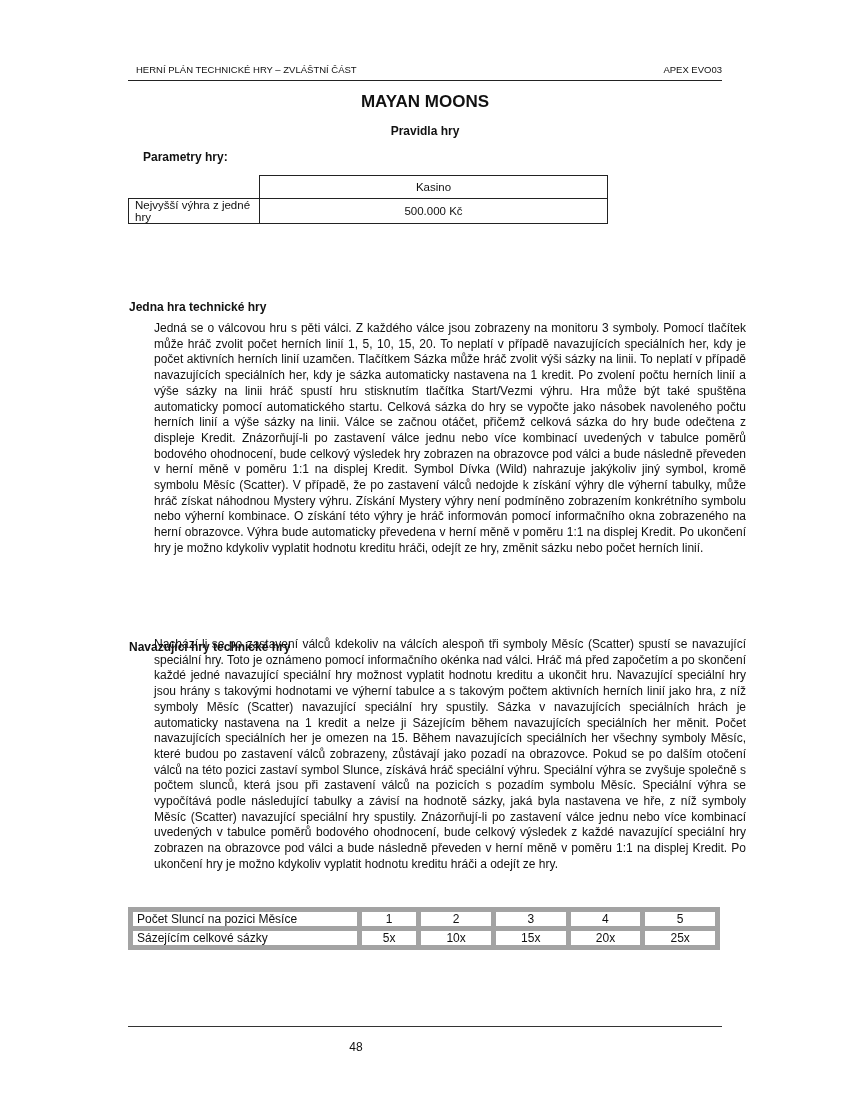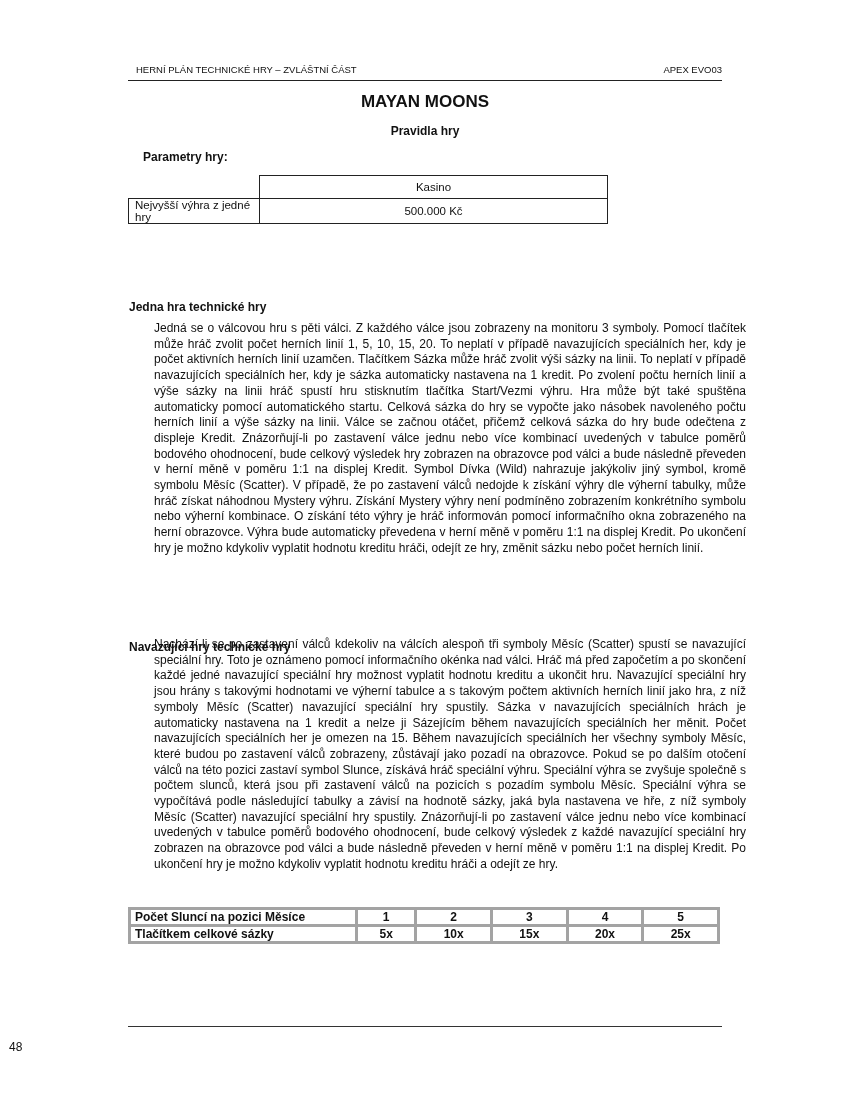--- a/index.html
+++ b/index.html
@@ -13,24 +13,24 @@
   .subtitle { position: absolute; left: 0; width: 850px; top: 124px; text-align: center; font-weight: bold; font-size: 12px; }
   .params-heading { position: absolute; left: 129px; top: 150px; font-weight: bold; font-size: 12px; padding-left: 14px; }
   table.params { position: absolute; left: 128px; top: 175px; width: 480px; border-collapse: collapse; font-size: 11.5px; }
   table.params td { border: 1px solid #222; height: 22px; padding: 0 6px; }
   table.params td.val { text-align: center; width: 335px; }
   table.params tr.head td.blank { border: none; }
   table.params tr.head td.val { border: 1.5px solid #222; }
   .section-heading { position: absolute; left: 129px; font-weight: bold; font-size: 12px; }
   .para { position: absolute; left: 129px; width: 592px; font-size: 12px; line-height: 15.7px; text-align: justify; margin-left: 25px; }
   table.sun { position: absolute; left: 128px; top: 907px; width: 592px; border-collapse: collapse; font-size: 12px; }
-  table.sun td { border: 3px solid #a3a3a3; padding: 0 4px; height: 14px; line-height: 14px; text-align: center; font-weight: bold; }
+  table.sun td { border: 5px solid #a3a3a3; padding: 0 4px; height: 14px; line-height: 14px; text-align: center; }
   table.sun td.label { text-align: left; width: 216px; }
   .hr-bottom { position: absolute; left: 128px; top: 1026px; width: 594px; border-top: 1.5px solid #333; }
-  .page-number { position: absolute; left: 9px; width: 680px; top: 1040px; font-size: 12px; }
+  .page-number { position: absolute; left: 16px; width: 680px; top: 1040px; text-align: center; font-size: 12px; }
 </style>
 </head>
 <body>
 
 <div class="page">
 
   <div class="header">
     <span class="left">HERNÍ PLÁN TECHNICKÉ HRY – ZVLÁŠTNÍ ČÁST</span>
     <span class="right">APEX EVO03</span>
   </div>
@@ -64,21 +64,21 @@
     <tbody>
         <tr>
       <td class="label">Počet Sluncí na pozici Měsíce</td>
       <td>1</td>
       <td>2</td>
       <td>3</td>
       <td>4</td>
       <td>5</td>
     </tr>
     <tr>
-      <td class="label">Tlačítkem celkové sázky</td>
+      <td class="label">Sázejícím celkové sázky</td>
       <td>5x</td>
       <td>10x</td>
       <td>15x</td>
       <td>20x</td>
       <td>25x</td>
     </tr>
   </tbody>
     </table>
 
   <div class="hr-bottom"></div>

